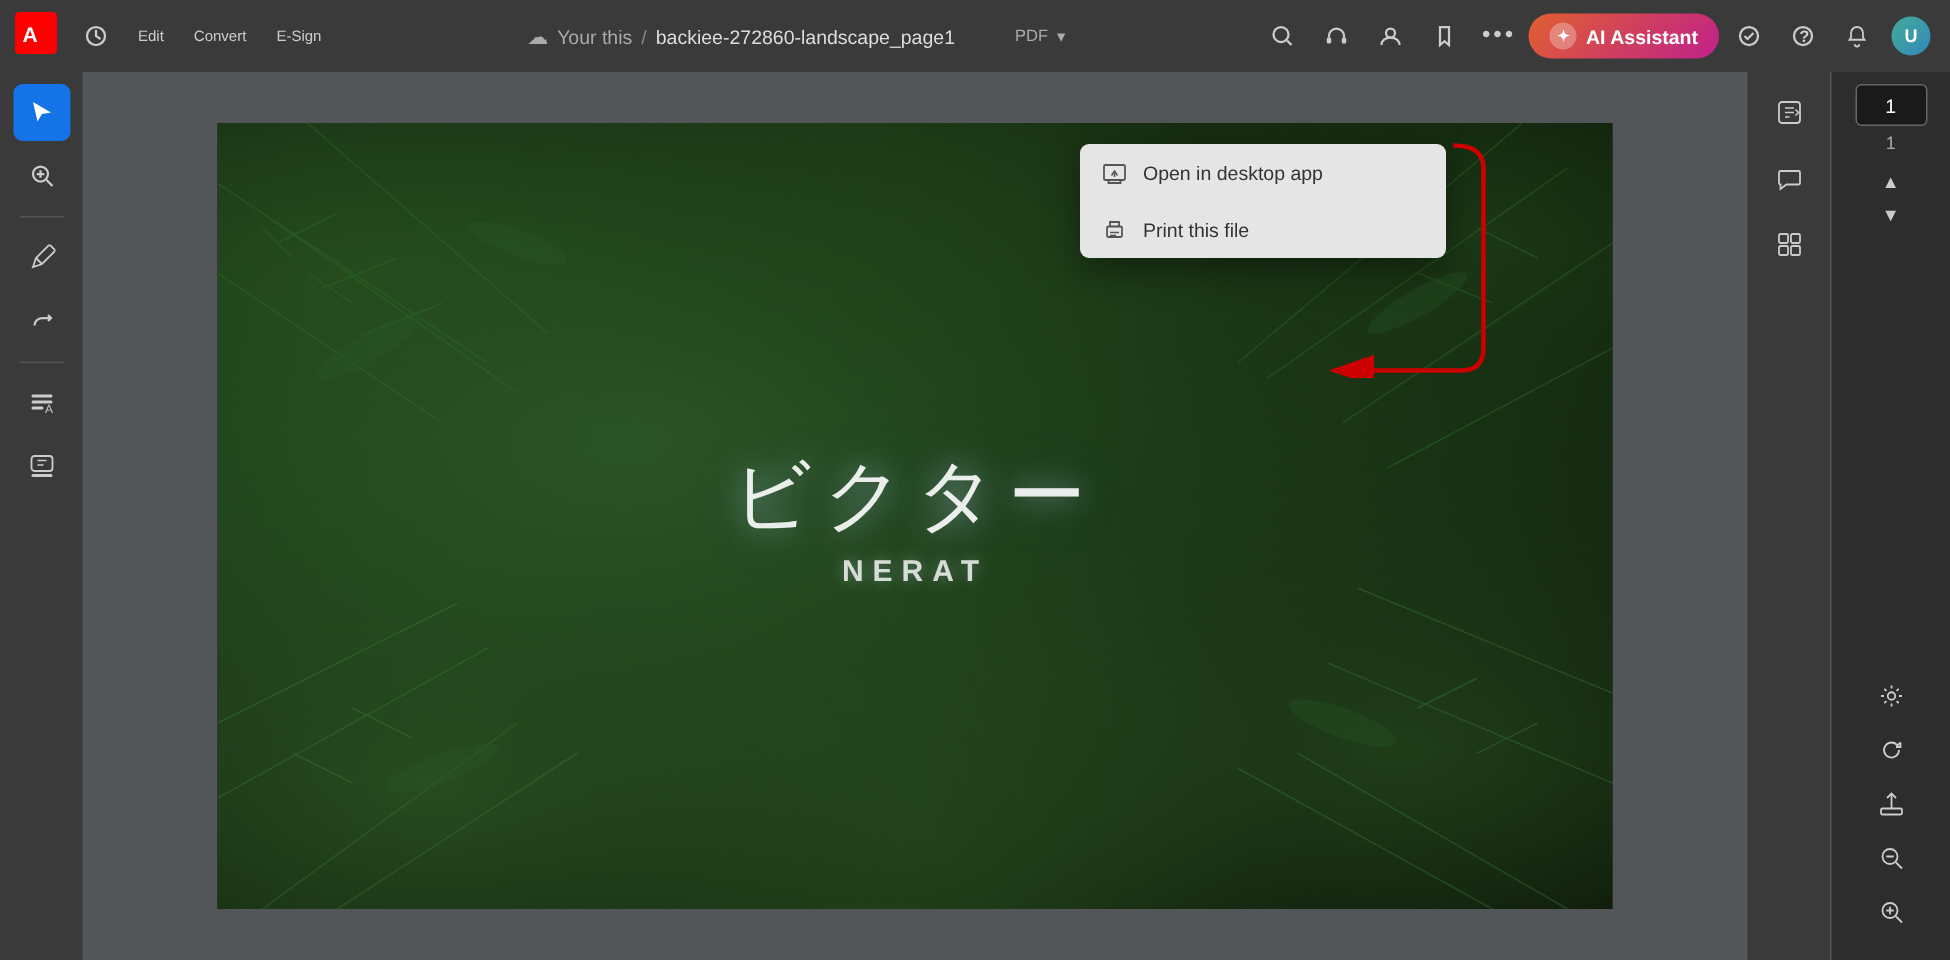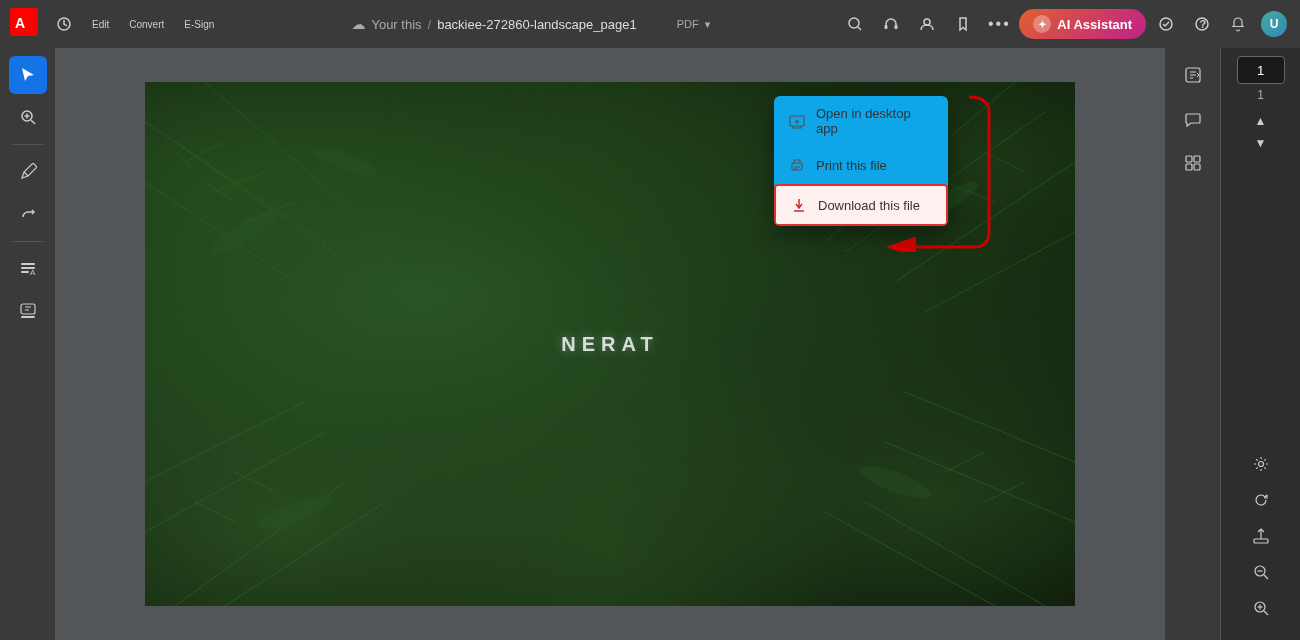--- a/index.html
+++ b/index.html
@@ -276,23 +276,23 @@
       cursor: pointer;
       color: #ccc;
       font-size: 15px;
       border-radius: 4px;
     }
 
     
     .dropdown-menu {
       position: absolute;
       top: 48px;
-      right: 216px;
-      width: 174px;
-      background: #0ea5e9;
+      right: 200px;
+      width: 244px;
+      background: #e5e5e5;
       border-radius: 6px;
       box-shadow: 0 8px 24px rgba(0,0,0,0.4);
       z-index: 200;
       overflow: hidden;
     }
     .dropdown-item {
       display: flex;
       align-items: center;
       gap: 10px;
       padding: 10px 14px;
@@ -527,20 +527,21 @@
         <g fill="#2a5a2a" opacity="0.5">
           <ellipse cx="100" cy="150" rx="40" ry="10" transform="rotate(-30 100 150)"></ellipse>
           <ellipse cx="200" cy="80" rx="35" ry="9" transform="rotate(20 200 80)"></ellipse>
           <ellipse cx="800" cy="120" rx="38" ry="9" transform="rotate(150 800 120)"></ellipse>
           <ellipse cx="700" cy="60" rx="32" ry="8" transform="rotate(160 700 60)"></ellipse>
           <ellipse cx="150" cy="430" rx="40" ry="10" transform="rotate(-20 150 430)"></ellipse>
           <ellipse cx="750" cy="400" rx="38" ry="10" transform="rotate(200 750 400)"></ellipse>
         </g>
       </svg>
       <div class="pdf-text-container">
+        <div class="pdf-japanese-text">ビクター</div>
         <div class="pdf-brand-text">NERAT</div>
       </div>
     </div>
 
     <div class="dropdown-menu">
       <div class="dropdown-item">
         <span class="dropdown-item-icon">
           <svg width="16" height="16" viewBox="0 0 16 16" fill="none">
             <rect x="1" y="3" width="14" height="10" rx="1" stroke="#555" stroke-width="1.2" fill="none"></rect>
             <path d="M4 13v2h8v-2" stroke="#555" stroke-width="1.2" fill="none"></path>
@@ -554,30 +555,20 @@
         <span class="dropdown-item-icon">
           <svg width="16" height="16" viewBox="0 0 16 16" fill="none">
             <rect x="3" y="6" width="10" height="7" rx="1" stroke="#555" stroke-width="1.2" fill="none"></rect>
             <path d="M5 6V3h6v3" stroke="#555" stroke-width="1.2" fill="none"></path>
             <line x1="5" y1="10" x2="11" y2="10" stroke="#555" stroke-width="1"></line>
             <line x1="5" y1="12" x2="9" y2="12" stroke="#555" stroke-width="1"></line>
           </svg>
         </span>
         <span>Print this file</span>
       </div>
-      <div class="dropdown-item highlighted">
-        <span class="dropdown-item-icon">
-          <svg width="16" height="16" viewBox="0 0 16 16" fill="none">
-            <line x1="8" y1="2" x2="8" y2="10" stroke="#c03030" stroke-width="1.5"></line>
-            <polyline points="5,7 8,11 11,7" stroke="#c03030" stroke-width="1.5" fill="none"></polyline>
-            <line x1="3" y1="14" x2="13" y2="14" stroke="#c03030" stroke-width="1.5"></line>
-          </svg>
-        </span>
-        <span>Download this file</span>
-      </div>
     </div>
 
     <div class="red-arrow">
       <svg viewBox="0 0 140 160" fill="none">
         <defs>
           <marker id="arrowhead" markerWidth="10" markerHeight="7" refX="9" refY="3.5" orient="auto">
             <polygon points="0 0, 10 3.5, 0 7" fill="#cc0000"></polygon>
           </marker>
         </defs>
         <path d="M 110 5 Q 130 5 130 20 L 130 140 Q 130 155 115 155 L 30 155" stroke="#cc0000" stroke-width="3" fill="none" marker-end="url(#arrowhead)"></path>

